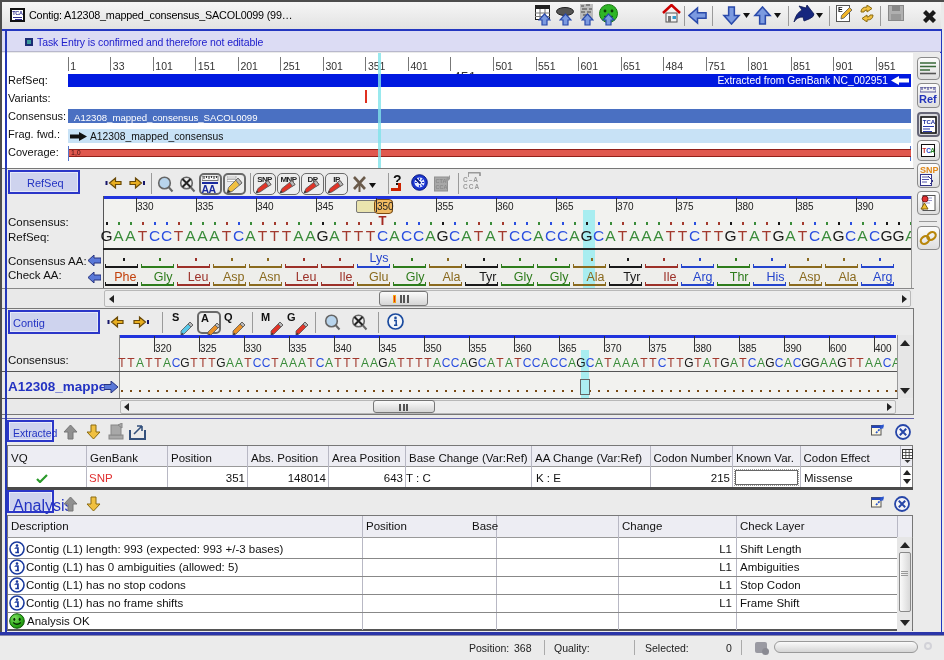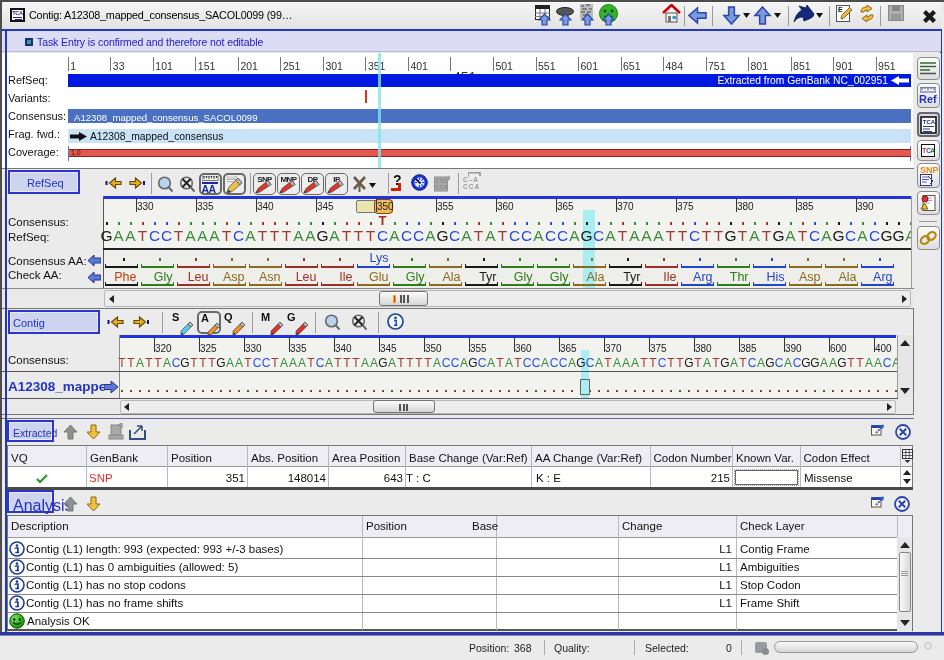--- a/index.html
+++ b/index.html
@@ -1088,21 +1088,21 @@
     <div class="th" style="left:472px;top:520px">Base</div>
     <div class="th" style="left:622px;top:520px">Change</div>
     <div class="th" style="left:740px;top:520px">Check Layer</div>
     <svg class="abs" style="left:9px;top:541px" width="16" height="16">
       <circle cx="8" cy="8" r="7" fill="#fff" stroke="#1a3a9e" stroke-width="1.6"></circle>
       <circle cx="8" cy="4.6" r="1.3" fill="#1a3a9e"></circle>
       <path d="M6.3 7 L8.9 7 L8.9 11.2 M6.3 11.5 L10 11.5 M6.3 7 L6.3 7.8" stroke="#1a3a9e" stroke-width="1.7" fill="none"></path>
     </svg>
     <div class="td" style="left:26px;top:543px">Contig (L1) length: 993 (expected: 993 +/-3 bases)</div>
     <div class="td" style="left:654px;top:543px;width:78px;text-align:right">L1</div>
-    <div class="td" style="left:740px;top:543px">Contig Frame</div>
+    <div class="td" style="left:740px;top:543px">Shift Length</div>
     <div class="hline" style="left:8px;top:558px;width:889px;background:#888"></div>
     <svg class="abs" style="left:9px;top:559px" width="16" height="16">
       <circle cx="8" cy="8" r="7" fill="#fff" stroke="#1a3a9e" stroke-width="1.6"></circle>
       <circle cx="8" cy="4.6" r="1.3" fill="#1a3a9e"></circle>
       <path d="M6.3 7 L8.9 7 L8.9 11.2 M6.3 11.5 L10 11.5 M6.3 7 L6.3 7.8" stroke="#1a3a9e" stroke-width="1.7" fill="none"></path>
     </svg>
     <div class="td" style="left:26px;top:561px">Contig (L1) has 0 ambiguities (allowed: 5)</div>
     <div class="td" style="left:654px;top:561px;width:78px;text-align:right">L1</div>
     <div class="td" style="left:740px;top:561px">Ambiguities</div>
     <div class="hline" style="left:8px;top:576px;width:889px;background:#888"></div>

